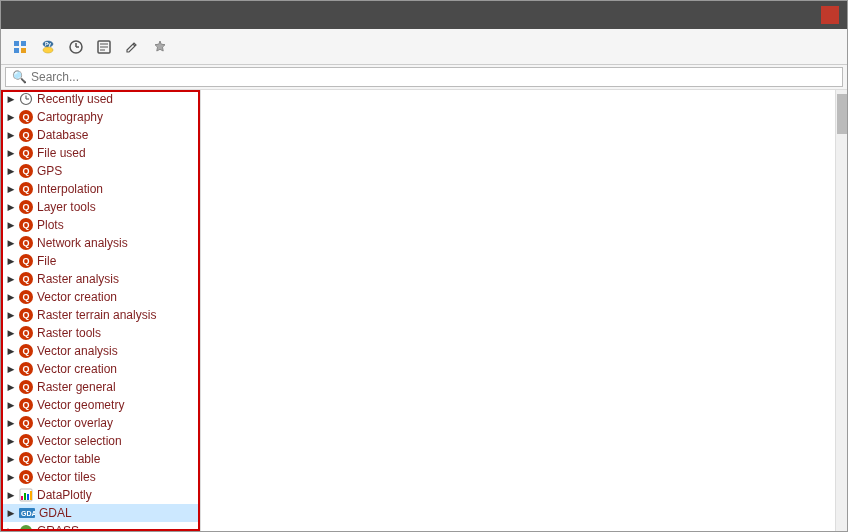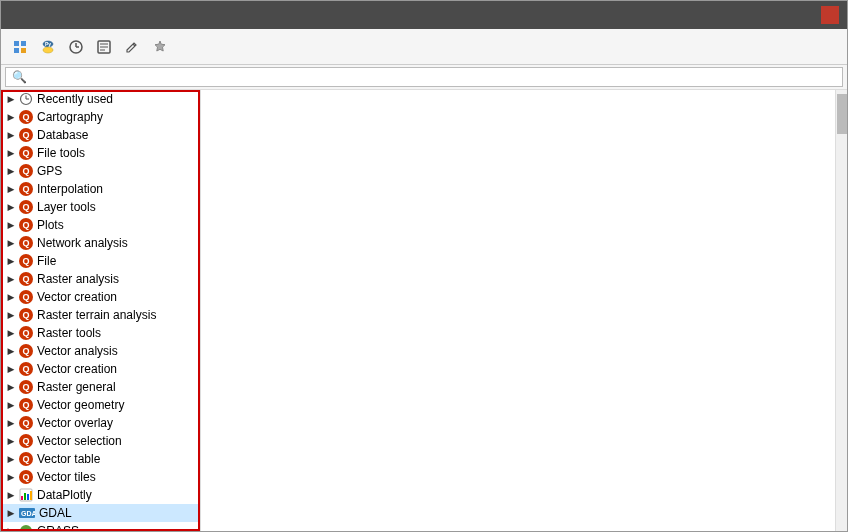--- a/index.html
+++ b/index.html
@@ -117,21 +117,21 @@
       display: inline-flex;
       align-items: center;
       justify-content: center;
       font-size: 9px;
       color: #333;
       margin-right: 2px;
       flex-shrink: 0;
     }
     .item-label {
       font-size: 12px;
-      color: #000000;
+      color: #7f1d1d;
     }
     
     .q-icon {
       width: 14px;
       height: 14px;
       border-radius: 50%;
       background: #cc3300;
       color: white;
       font-size: 9px;
       font-weight: bold;
@@ -214,20 +214,21 @@
     <button class="toolbar-btn" title="Options">
       <svg width="16" height="16" viewBox="0 0 16 16" fill="none">
         <path d="M8 2L9.2 5.2L13 5.7L10.5 8.1L11.2 12L8 10.3L4.8 12L5.5 8.1L3 5.7L6.8 5.2Z" stroke="#888" stroke-width="1" fill="#aaa"></path>
       </svg>
     </button>
   </div>
 
   <div style="padding: 2px 4px; background: #f5f5f5; border-bottom: 1px solid #ddd; flex-shrink: 0;">
     <div style="background: white; border: 1px solid #bbb; display: flex; align-items: center; padding: 2px 6px; gap: 4px;">
       <span style="color:#999; font-size:12px;">🔍</span>
+      <input type="text" class="search-input" style="border: none; outline: none; font-size: 12px; color: rgb(136, 136, 136); width: 100%; background: transparent;" placeholder="Search...">
     </div>
   </div>
 
   <div class="main-content">
 
     <div class="tree-panel" id="tree-panel">
     <div class="tree-item">
           <span class="expand-arrow">▶</span>
           <span style="width: 14px; height: 14px; display: inline-flex; align-items: center; justify-content: center; margin-right: 4px; flex-shrink: 0;">
             <svg width="14" height="14" viewBox="0 0 14 14" fill="none">
@@ -244,21 +245,21 @@
           <span class="item-label">Cartography</span>
         </div>
         <div class="tree-item">
           <span class="expand-arrow">▶</span>
           <span class="q-icon">Q</span>
           <span class="item-label">Database</span>
         </div>
         <div class="tree-item">
           <span class="expand-arrow">▶</span>
           <span class="q-icon">Q</span>
-          <span class="item-label">File tools</span>
+          <span class="item-label">File used</span>
         </div>
         <div class="tree-item">
           <span class="expand-arrow">▶</span>
           <span class="q-icon">Q</span>
           <span class="item-label">GPS</span>
         </div>
         <div class="tree-item">
           <span class="expand-arrow">▶</span>
           <span class="q-icon">Q</span>
           <span class="item-label">Interpolation</span>

